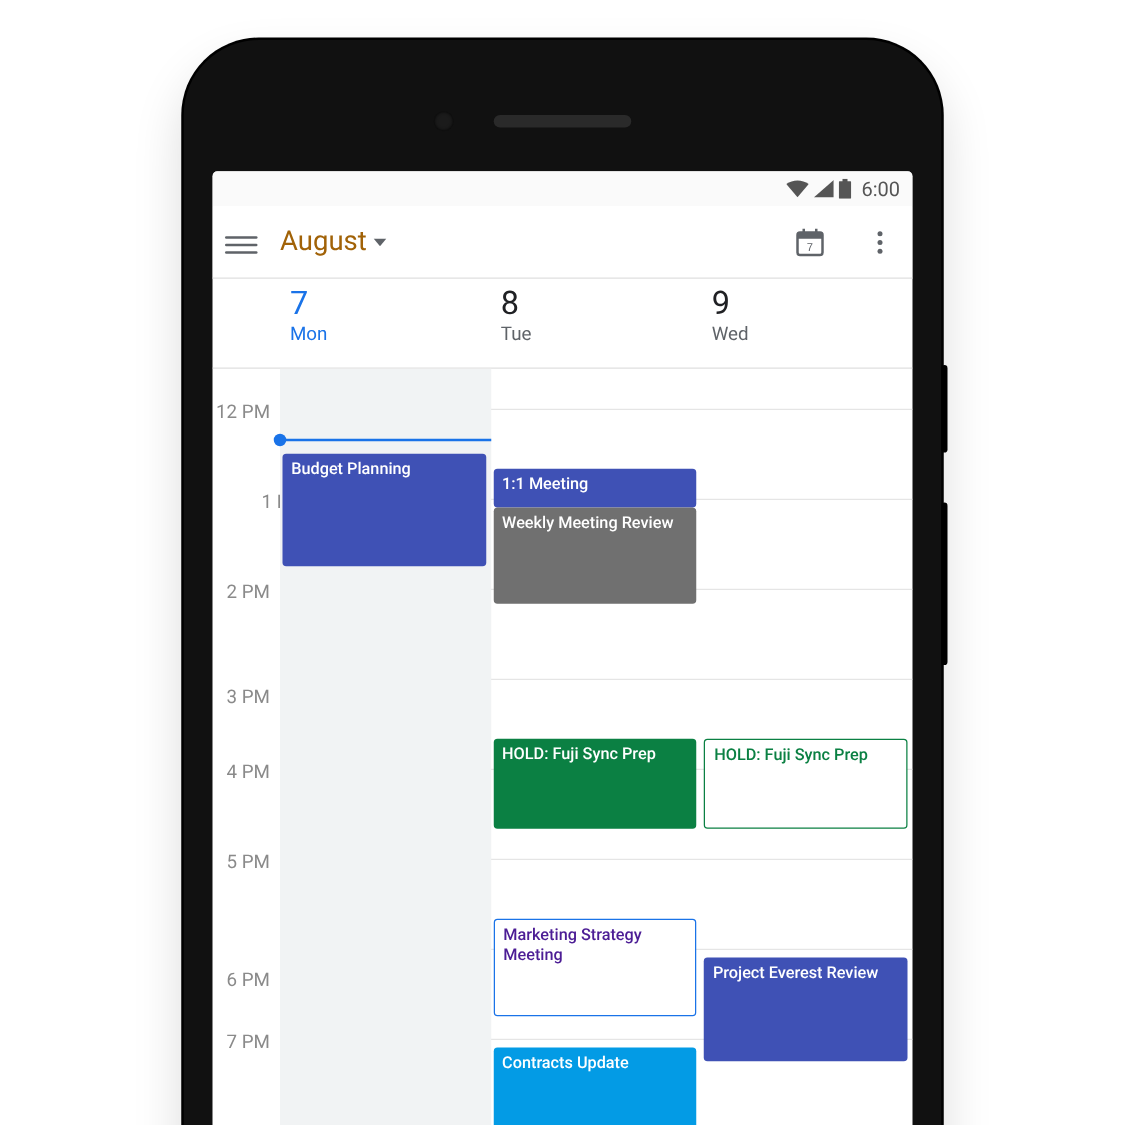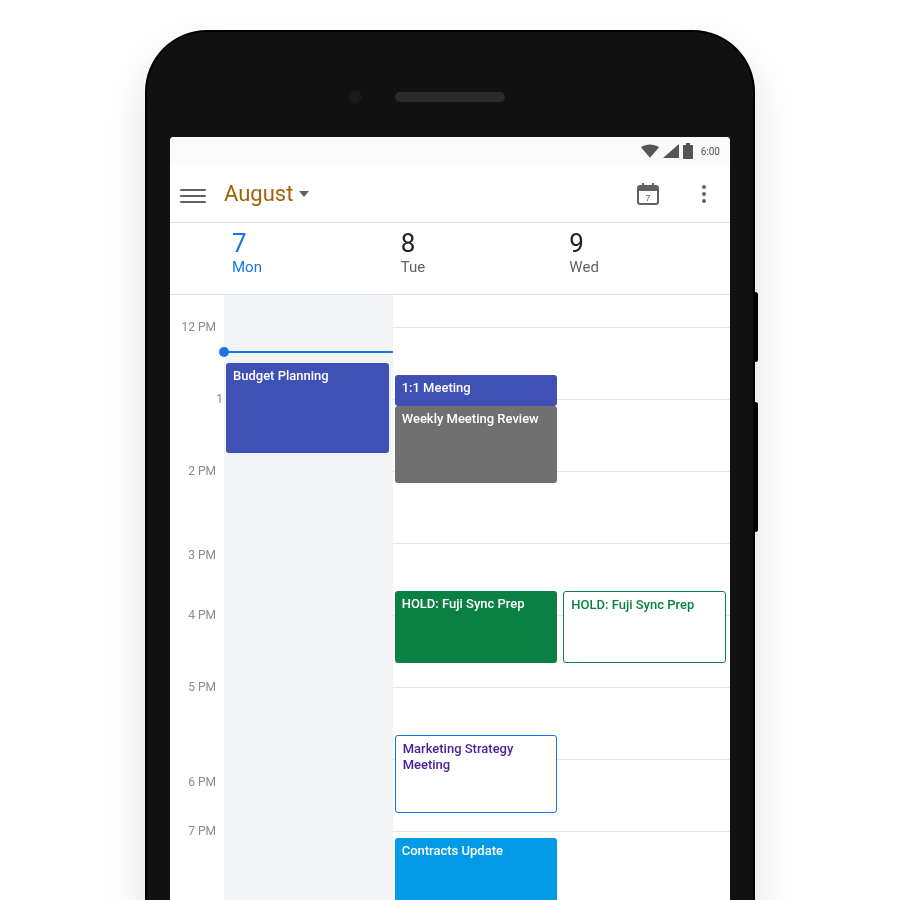--- a/index.html
+++ b/index.html
@@ -61,21 +61,21 @@
 
   
   .status-bar {
     height: 28px;
     background: #fafafa;
     display: flex;
     align-items: center;
     justify-content: flex-end;
     padding: 0 10px;
     color: #555;
-    font-size: 10px;
+    font-size: 16px;
     gap: 4px;
   }
   .status-bar svg { display: block; }
 
   
   .app-bar {
     height: 58px;
     background: #fff;
     border-bottom: 1px solid #e0e0e0;
     display: flex;
@@ -112,21 +112,21 @@
     position: relative;
     height: 900px; 
     --hour0-top: 32px;  
     --hour-h: 72px;
   }
   .gutter {
     position:absolute; left:0; top:0; bottom:0; width:54px;
   }
   .hour-label {
     position:absolute; left:0; width:52px; text-align:right;
-    font-size:12px; color:#8a8a8a; transform: translateY(-7px);
+    font-size:15px; color:#8a8a8a; transform: translateY(-7px);
     padding-right:6px;
   }
   .grid-lines {
     position:absolute; left:54px; right:0; top:0; bottom:0;
   }
   .hline { position:absolute; left:0; right:0; height:1px; background:#e5e5e5; }
 
   .columns {
     position:absolute; left:54px; right:0; top:0; bottom:0;
     display:flex;
@@ -254,18 +254,19 @@
           </div>
           <div class="col">
             <div class="event" style="top: 80.24px; height: 30.96px; background: rgb(63, 81, 181);">1:1 Meeting</div>
             <div class="event" style="top: 111.2px; height: 77.04px; background: rgb(112, 112, 112);">Weekly Meeting Review</div>
             <div class="event" style="top: 296.24px; height: 72px; background: rgb(11, 128, 67);">HOLD: Fuji Sync Prep</div>
             <div class="event outline" style="top: 440.24px; height: 77.76px; border-color: rgb(26, 115, 232); color: #4c1d95;">Marketing Strategy Meeting</div>
             <div class="event" style="top: 543.2px; height: 64.8px; background: rgb(3, 155, 229);">Contracts Update</div>
           </div>
           <div class="col">
             <div class="event outline" style="top: 296.24px; height: 72px; border-color: rgb(11, 128, 67); color: rgb(11, 128, 67);">HOLD: Fuji Sync Prep</div>
+            <div class="event" style="top: 471.2px; height: 82.8px; background: rgb(63, 81, 181);">Project Everest Review</div>
           </div>
         </div>
     </div>
 
   </div>
 </div>
 
 </body></html>

